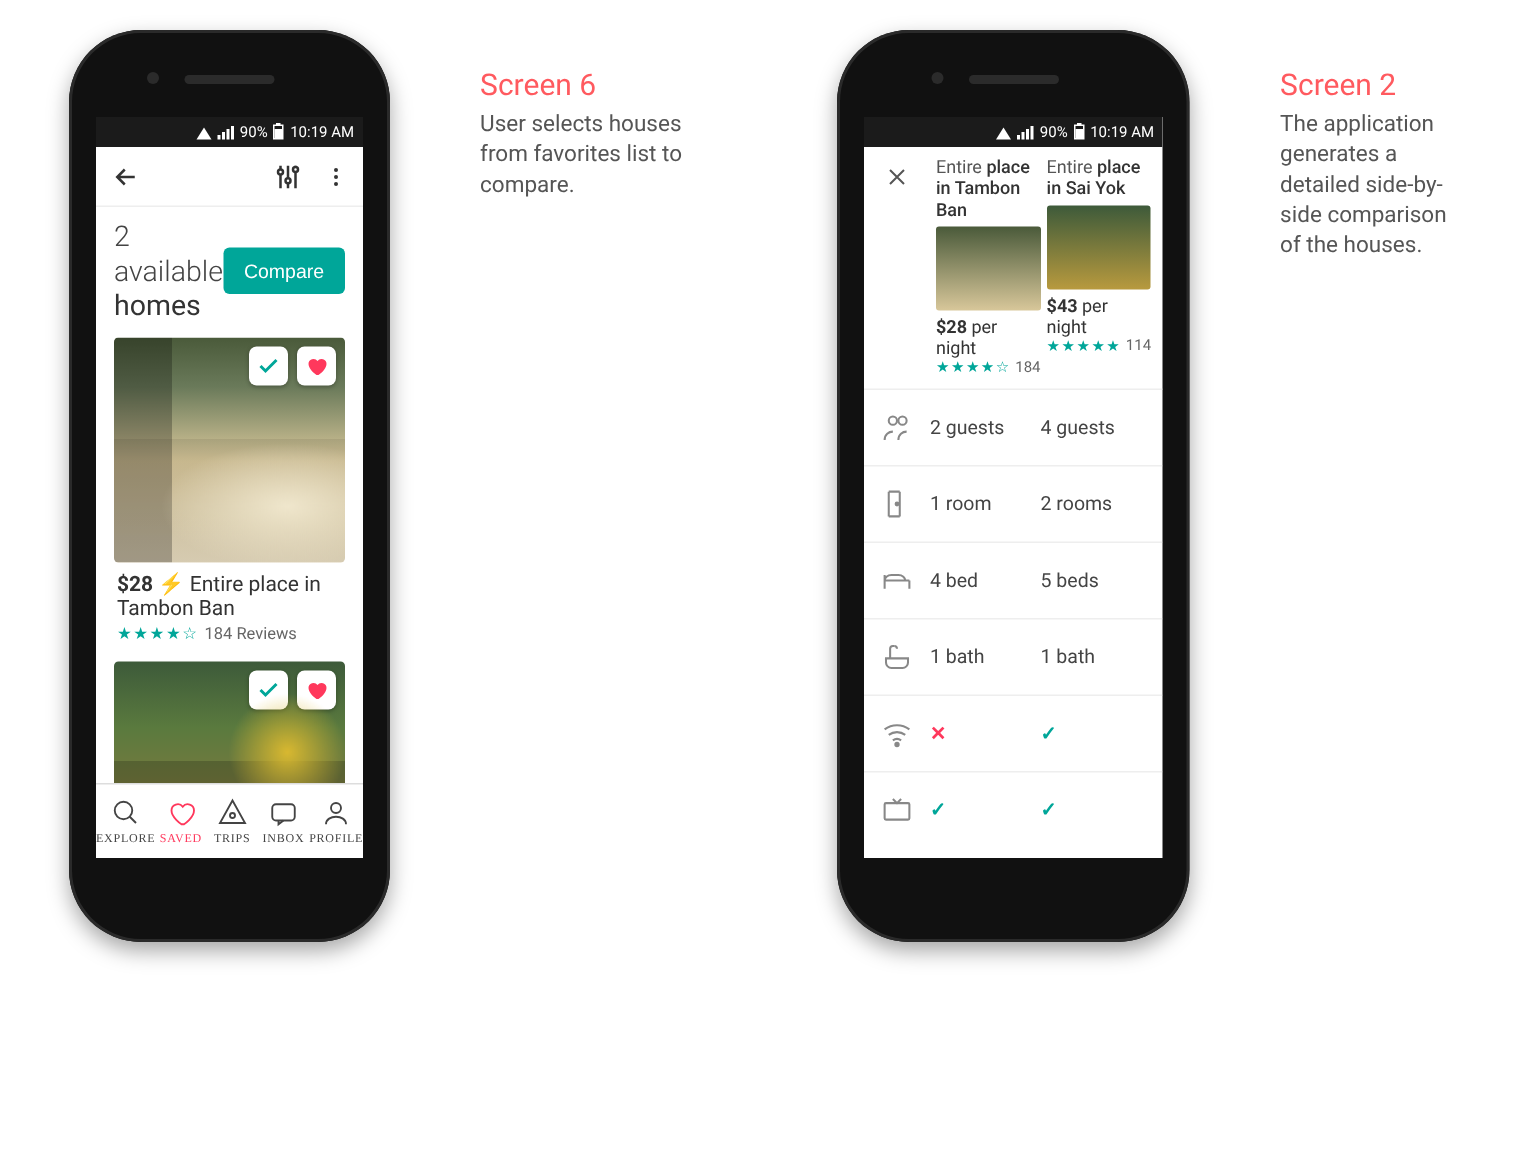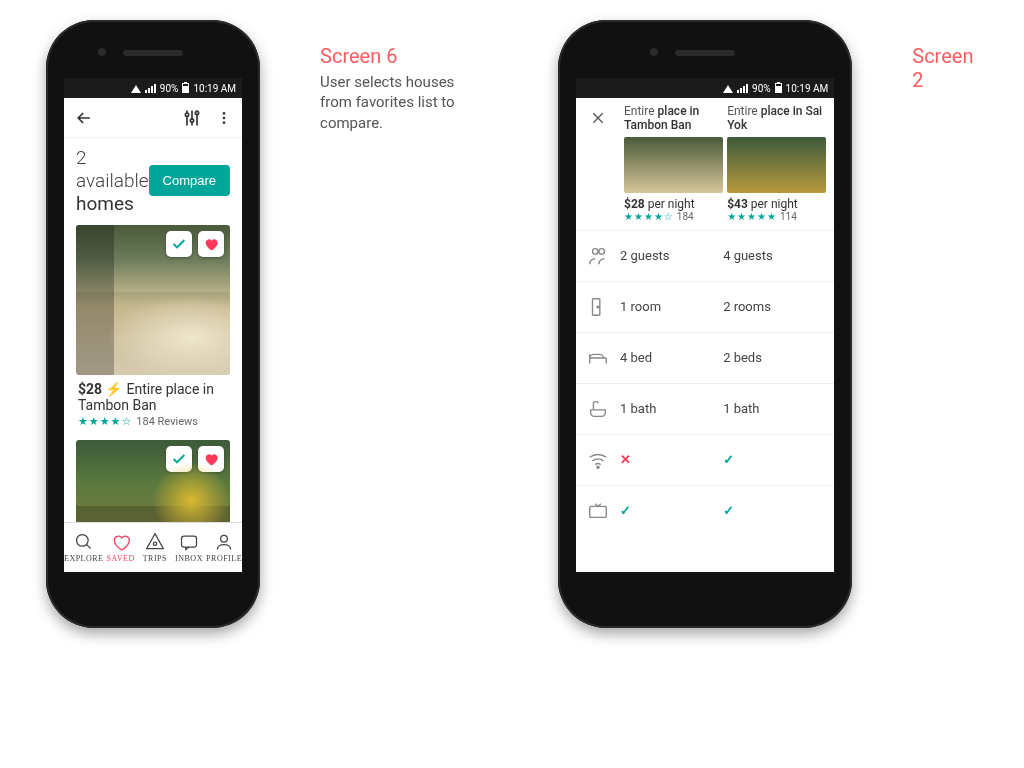--- a/index.html
+++ b/index.html
@@ -377,21 +377,21 @@
             <div>1 room</div>
             <div>2 rooms</div>
           </div>
           <div class="cmp-row">
             <div class="ic">
               <svg viewBox="0 0 24 24" fill="none" stroke="currentColor" stroke-width="1.5">
                   <path d="M3 18V8M21 18V12M3 12h18M3 12c0-2 2-4 5-4h5c3 0 5 2 5 4"></path>
                 </svg>
             </div>
             <div>4 bed</div>
-            <div>2 beds</div>
+            <div>5 beds</div>
           </div>
           <div class="cmp-row">
             <div class="ic">
               <svg viewBox="0 0 24 24" fill="none" stroke="currentColor" stroke-width="1.5">
                   <path d="M4 13h16v3a4 4 0 01-4 4H8a4 4 0 01-4-4zM7 13V6a2 2 0 012-2h1"></path>
                   <path d="M10 4a2 2 0 012 2"></path>
                 </svg>
             </div>
             <div>1 bath</div>
             <div>1 bath</div>
@@ -416,16 +416,17 @@
             <div class="ok">✓</div>
             <div class="ok">✓</div>
           </div>
         </div>
 
       </div>
     </div>
 
     <div class="caption">
       <div class="h">Screen 2</div>
+      <div class="d">The application generates a detailed side-by-side comparison of the houses.</div>
     </div>
   </div>
 
 </div>
 
 </body></html>

